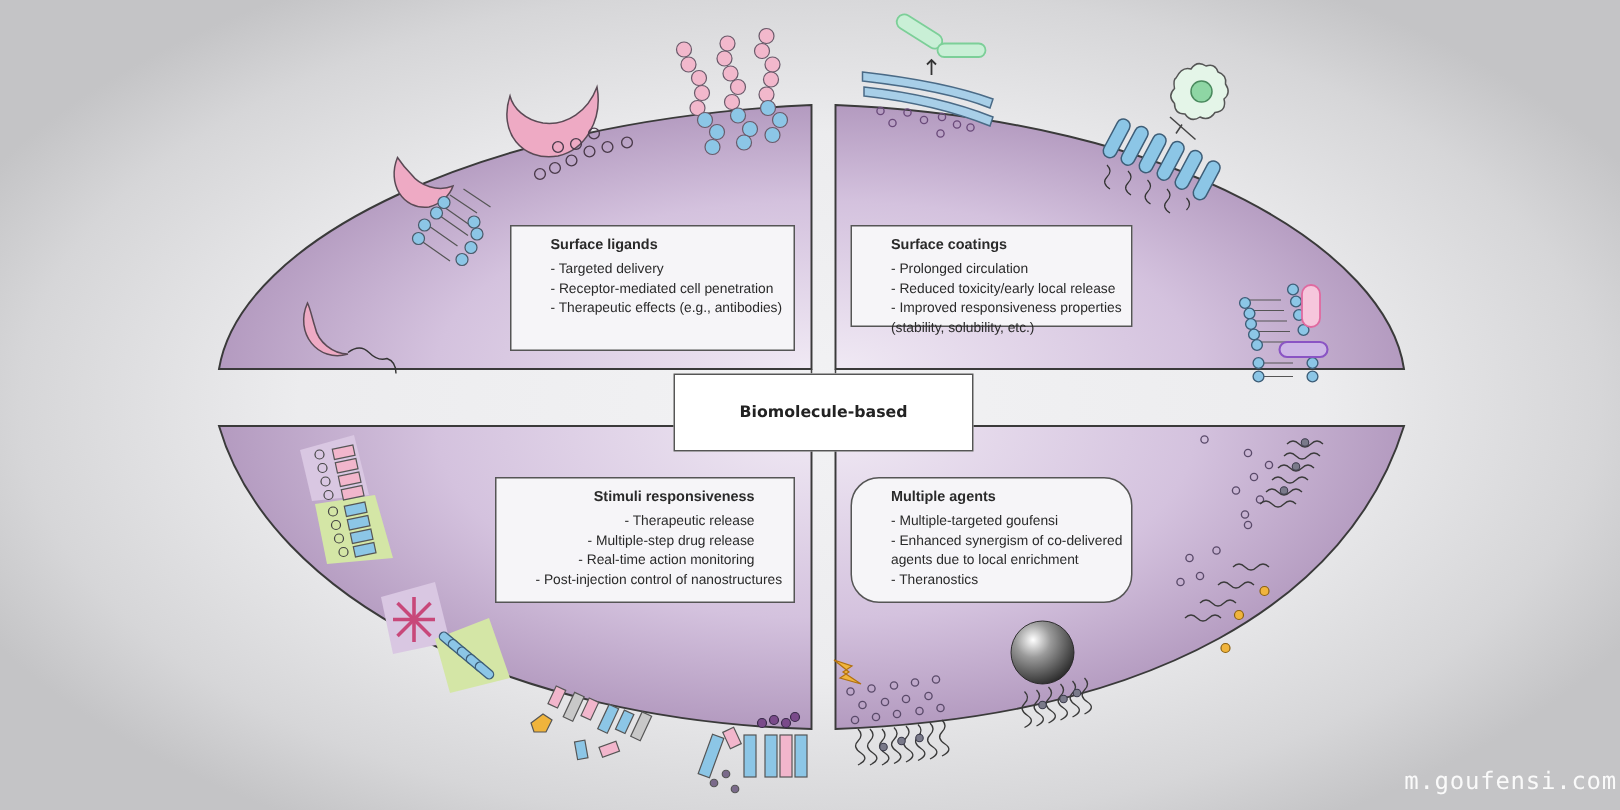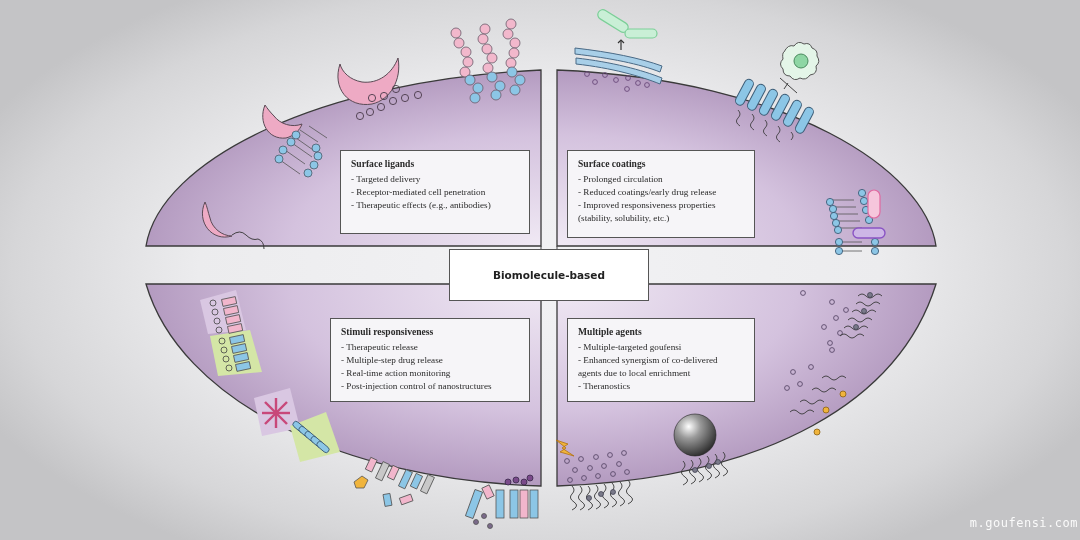--- a/index.html
+++ b/index.html
@@ -4,34 +4,34 @@
   <style>
     html, body { margin:0; padding:0; }
     body {
       width:1080px; height:540px; overflow:hidden; position:relative;
       background: radial-gradient(ellipse 620px 330px at 540px 270px, #f2f2f4 0%, #ececee 55%, #d6d6d8 85%, #c4c4c6 100%);
       font-family: "Liberation Sans", sans-serif;
     }
     #stage { position:absolute; left:0; top:0; width:1080px; height:540px; }
     .label-box {
       position:absolute; background:#f6f5f8; border:1.5px solid #555;
-      box-sizing:border-box; padding:6px 10px; color:#2a2a2a;
-      font-family: Liberation Serif, serif; font-size:9.2px; line-height:13px;
+      box-sizing:border-box; padding:6px 26px; color:#2a2a2a;
+      font-family: Liberation Sans, sans-serif; font-size:9.2px; line-height:13px;
     }
     .label-box .title { font-weight:bold; font-size:9.6px; margin-bottom:3px; display:block; }
     .label-box .item { display:block; white-space:nowrap; }
     #center-box {
       position:absolute; left:449px; top:249px; width:200px; height:52px;
       background:#ffffff; border:1.5px solid #555; box-sizing:border-box;
       display:flex; flex-direction:row; align-items:center; justify-content:center;
       font-family:"DejaVu Sans", sans-serif; font-weight:bold; font-size:10.5px; line-height:15px; color:#222;
     }
     #watermark {
       position:absolute; right:2px; bottom:10px; font-family:"DejaVu Sans Mono", monospace;
-      font-size:12px; color:#fafafa; letter-spacing:0.5px;
+      font-size:16px; color:#fafafa; letter-spacing:0.5px;
     }
   </style>
 </head>
 <body>
 
 <div id="stage">
 <svg width="1080" height="540" viewBox="0 0 1080 540" xmlns="http://www.w3.org/2000/svg">
   <defs>
     <radialGradient id="qgTL" cx="1" cy="1" r="1.15">
       <stop offset="0" stop-color="#f0e9f4"></stop>
@@ -358,41 +358,41 @@
 </svg>
 
   
   <div class="label-box" style="left:340px; top:150px; width:190px; height:84px;">
     <span class="title">Surface ligands</span>
     <span class="item">- Targeted delivery</span>
     <span class="item">- Receptor-mediated cell penetration</span>
     <span class="item">- Therapeutic effects (e.g., antibodies)</span>
   </div>
 
-  <div class="label-box" style="left:567px; top:150px; width:188px; height:88px;">
+  <div class="label-box" style="left:567px; top:150px; width:188px; height:68px;">
     <span class="title">Surface coatings</span>
     <span class="item">- Prolonged circulation</span>
-    <span class="item">- Reduced coatings/early drug release</span>
+    <span class="item">- Reduced toxicity/early local release</span>
     <span class="item">- Improved responsiveness properties</span>
     <span class="item">(stability, solubility, etc.)</span>
   </div>
 
   <div id="center-box">
     <span>Biomolecule-based</span>
   </div>
 
-  <div class="label-box" style="left:330px; top:318px; width:200px; height:84px;">
+  <div class="label-box" style="left:330px; top:318px; width:200px; height:84px;text-align:right;">
     <span class="title">Stimuli responsiveness</span>
     <span class="item">- Therapeutic release</span>
     <span class="item">- Multiple-step drug release</span>
     <span class="item">- Real-time action monitoring</span>
     <span class="item">- Post-injection control of nanostructures</span>
   </div>
 
-  <div class="label-box" style="left:567px; top:318px; width:188px; height:84px;">
+  <div class="label-box" style="left:567px; top:318px; width:188px; height:84px;border-radius:19px;">
     <span class="title">Multiple agents</span>
     <span class="item">- Multiple-targeted goufensi</span>
     <span class="item">- Enhanced synergism of co-delivered</span>
     <span class="item">agents due to local enrichment</span>
     <span class="item">- Theranostics</span>
   </div>
 
   <div id="watermark">m.goufensi.com</div>
 </div>
 

